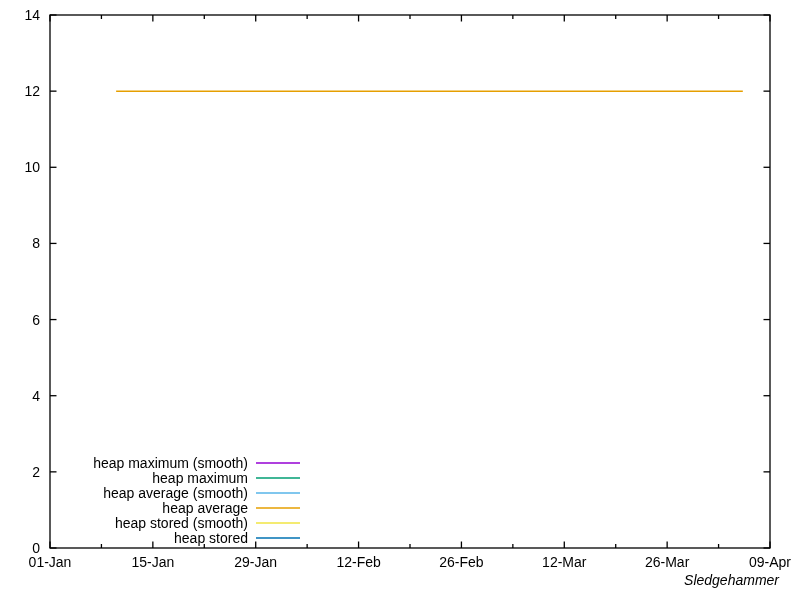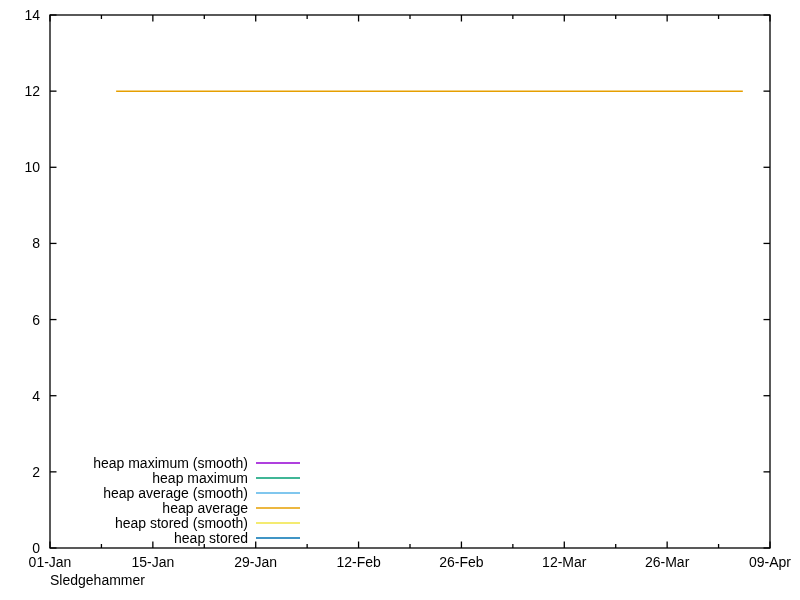--- a/index.html
+++ b/index.html
@@ -7,24 +7,25 @@
     width: 800px; height: 600px;
     background: #ffffff;
     font-family: "Liberation Sans", sans-serif;
     position: relative;
     overflow: hidden;
   }
   #figure { position: absolute; left: 0; top: 0; width: 800px; height: 600px; }
   #chart  { position: absolute; left: 0; top: 0; }
   #xlabel {
     position: absolute;
-    left: 50px; top: 572px; width: 720px;
-    text-align: left;
+    left: 59px; top: 572px; width: 720px;
+    text-align: right;
     font-size: 14px;
     color: #000000;
+    font-style: italic;
   }
 </style>
 </head>
 <body>
 
 <div id="figure">
   <svg id="chart" width="800" height="600" viewBox="0 0 800 600" xmlns="http://www.w3.org/2000/svg">
       <rect x="50" y="15" width="720" height="533" fill="none" stroke="#000000" stroke-width="1.3"></rect>
       <line x1="50" y1="548" x2="50" y2="541.5" stroke="#000000" stroke-width="1.3"></line>
       <line x1="50" y1="15" x2="50" y2="21.5" stroke="#000000" stroke-width="1.3"></line>

